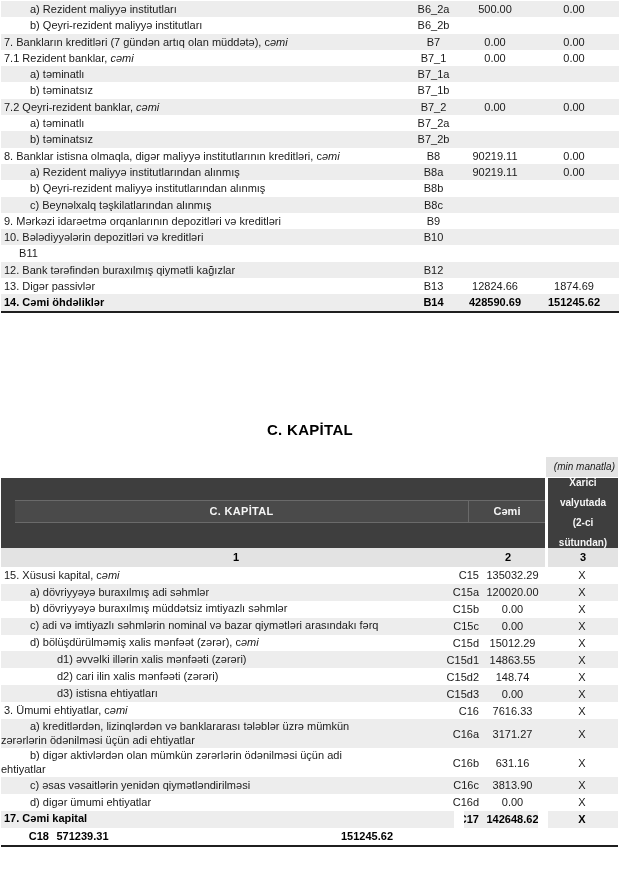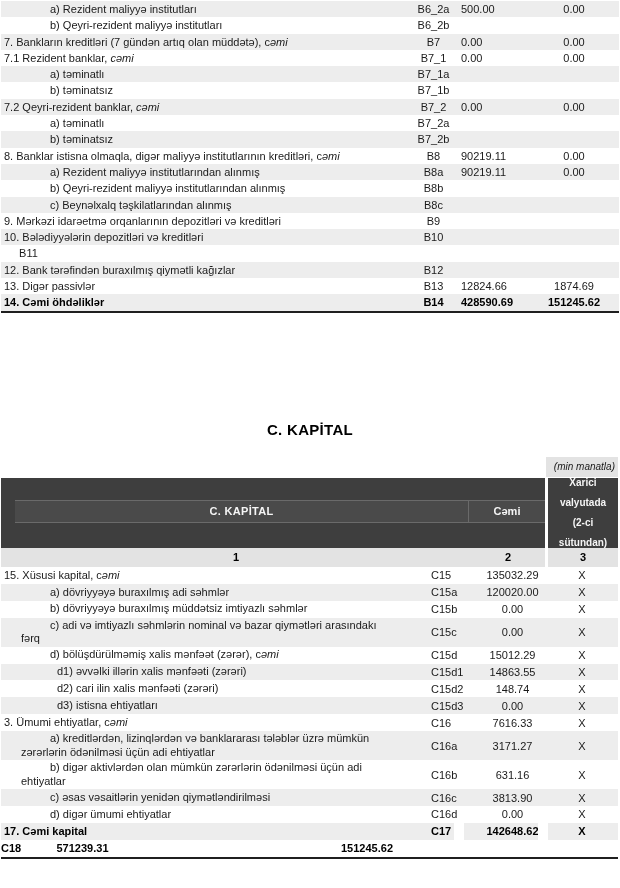--- a/index.html
+++ b/index.html
@@ -6,29 +6,29 @@
   .page{position:relative;width:620px;height:888px;background:#fff;overflow:hidden;
         font-family:"Liberation Sans","DejaVu Sans",sans-serif;color:#1a1a1a;font-size:11px;}
 
   
   .row{display:flex;align-items:center;box-sizing:border-box;}
   .shaded{background:var(--stripe,#ededed);}
   .bold{font-weight:bold;color:#000;}
   .cell{box-sizing:border-box;}
   .em{font-style:italic;}
   .ind0{text-indent:3px;}
-  .ind1{text-indent:29px;padding-left:20px;}
+  .ind1{text-indent:29px;}
   .ind2{text-indent:56px;}
 
   
   .table-b{position:absolute;top:1px;left:1px;width:618px;border-bottom:2px solid #1f1f1f;}
   .table-b .row{height:16.3px;line-height:16.3px;}
   .table-b .lbl{width:405px;white-space:nowrap;}
   .table-b .code{width:55px;text-align:center;}
-  .table-b .val{width:68px;}
+  .table-b .val{width:68px;text-align:center;}
   .table-b .fx{flex:1;text-align:center;}
 
   
   .c-title{position:absolute;top:421px;left:0;width:620px;text-align:center;
            font-size:15px;font-weight:bold;color:#000;letter-spacing:.3px;}
 
   
   .unit-note{position:absolute;top:457px;left:546px;width:72px;height:20px;line-height:20px;
              background:var(--note-bg,#e3e3e3);font-size:10px;font-style:italic;text-align:right;
              padding-right:3px;box-sizing:border-box;}
@@ -53,21 +53,21 @@
             font-weight:bold;color:#000;}
   .c-numrow .n1{width:470px;background:var(--numrow-bg,#e3e3e3);text-align:center;line-height:19px;}
   .c-numrow .n2{width:74px;background:var(--numrow-bg,#e3e3e3);text-align:center;line-height:19px;}
   .c-numrow .ngap{width:3px;background:#fff;}
   .c-numrow .n3{flex:1;background:var(--numrow-bg,#e3e3e3);text-align:center;line-height:19px;}
 
   
   .table-c{position:absolute;top:567px;left:1px;width:617px;border-bottom:2px solid #1f1f1f;}
   .table-c .row{min-height:16.9px;padding:1px 0;}
   .table-c .lbl{width:430px;line-height:13.5px;padding-right:45px;}
-  .table-c .code{width:48px;text-align:left;}
+  .table-c .code{width:48px;text-align:right;}
   .table-c .val{width:67px;text-align:center;}
   .table-c .fx{flex:1;text-align:center;}
 
   
   .row-c17{position:relative;background:var(--stripe,#ededed);}
   .row-c17::before,.row-c17::after{content:"";position:absolute;top:0;bottom:0;width:10px;background:#fff;}
   .row-c17::before{left:453px;}
   .row-c17::after{left:537px;}
 </style>
 </head>

